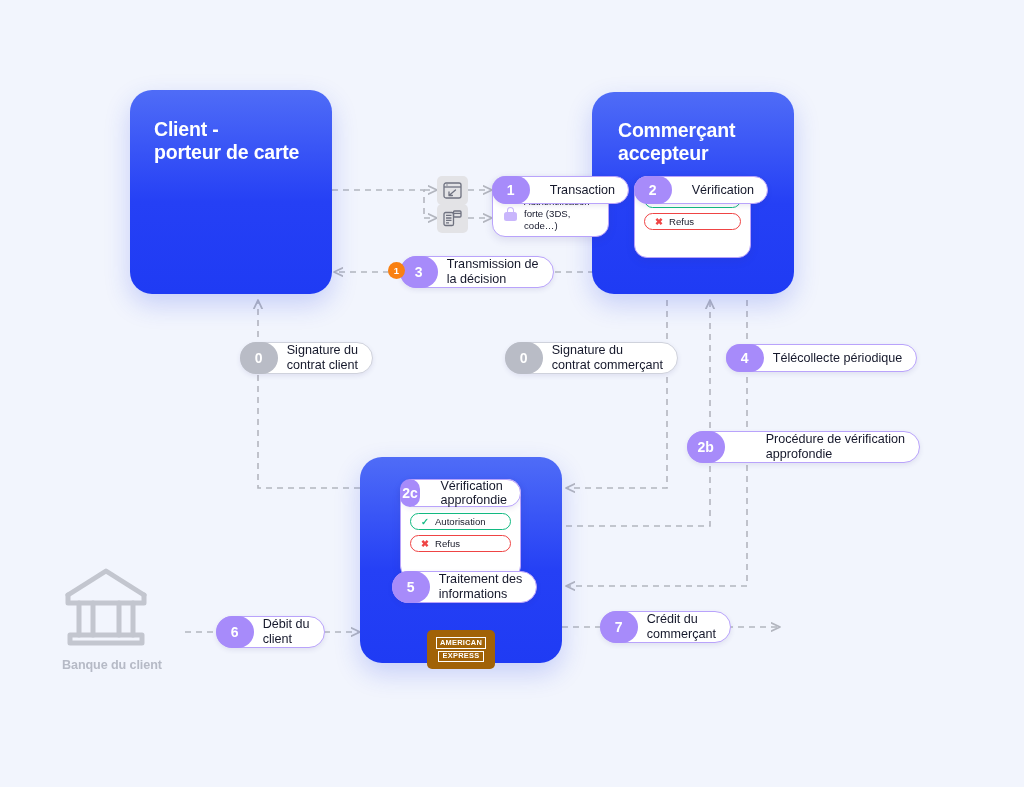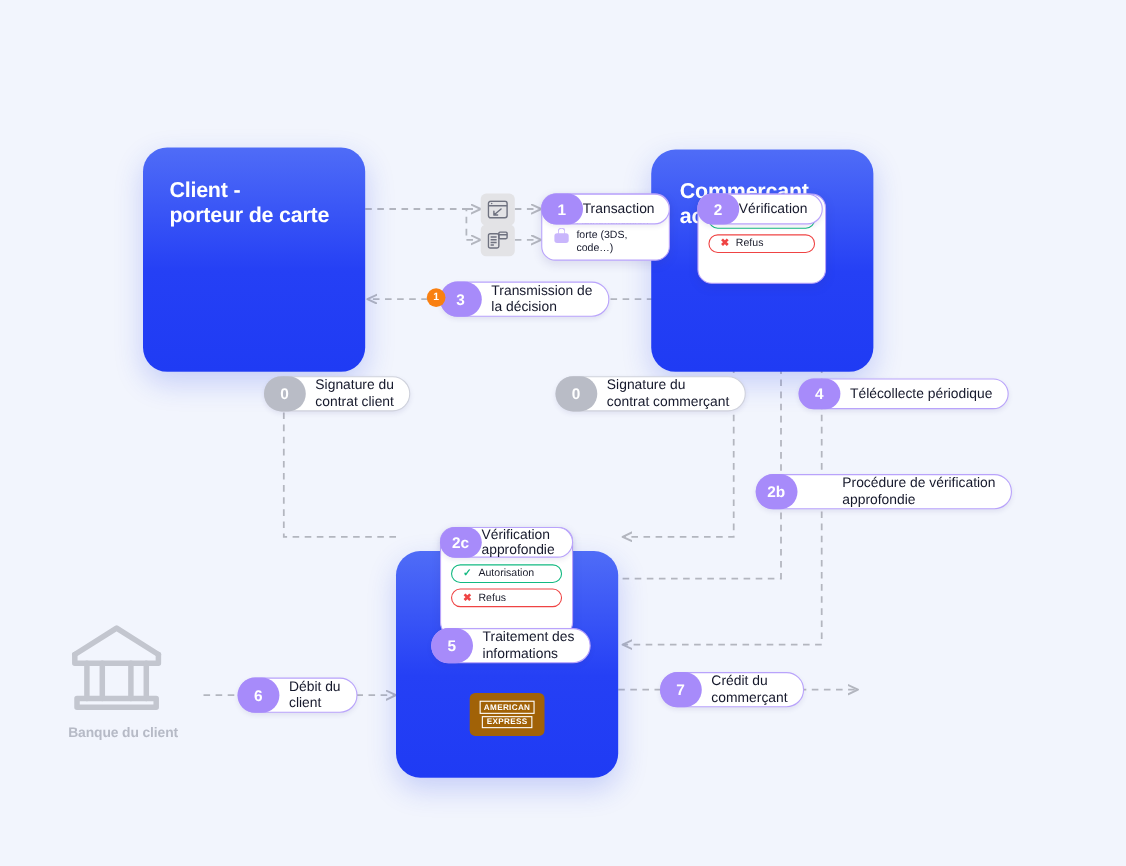--- a/index.html
+++ b/index.html
@@ -13,21 +13,20 @@
 
   
   #wires { position: absolute; inset: 0; width: 1024px; height: 787px; z-index: 1; }
 
   
   .actor {
     position: absolute; z-index: 2;
     border-radius: 22px;
     background: linear-gradient(180deg, #4f6cf7 0%, #2540f5 55%, #1f3bf4 100%);
     box-shadow: 0 10px 26px rgba(40,70,230,.22);
-    margin-top: 44px;
   }
   .actor-title {
     color: #fff; font-weight: bold; font-size: 19.5px; line-height: 1.18;
     letter-spacing: -0.2px; white-space: pre-line;
   }
   #actor-client { left: 130px; top: 90px; width: 202px; height: 204px; }
   #actor-client .actor-title { position: absolute; left: 24px; top: 28px; }
   #actor-merchant { left: 592px; top: 92px; width: 202px; height: 202px; }
   #actor-merchant .actor-title { position: absolute; left: 26px; top: 27px; }
   #actor-network { left: 360px; top: 457px; width: 202px; height: 206px; }
@@ -82,21 +81,21 @@
     display: flex; align-items: stretch; height: 28px;
     background: #fff; border: 1.3px solid #b9a3fb; border-radius: 999px;
     box-shadow: 0 2px 5px rgba(60,50,130,.10);
   }
   .card .head .num {
     width: 38px; display: flex; align-items: center; justify-content: center;
     background: #a78bfa; color: #fff; font-weight: bold; font-size: 14px;
     border-radius: 999px; margin: -1.3px 0 -1.3px -1.3px;
   }
   .card .head .txt {
-    display: flex; align-items: center; padding: 0 13px 0 0;
+    display: flex; align-items: center; padding: 0 13px 0 20px;
     font-size: 12.6px; color: #15182b; line-height: 1.15; white-space: pre-line; border-radius: 10px;
   }
   .card .body { padding-top: 14px; }
 
   .row-lock {
     display: flex; align-items: center; gap: 7px;
     padding: 5px 10px 8px 11px;
   }
   .row-lock .label { font-size: 9.6px; color: #15182b; line-height: 1.25; white-space: pre-line; }
 

